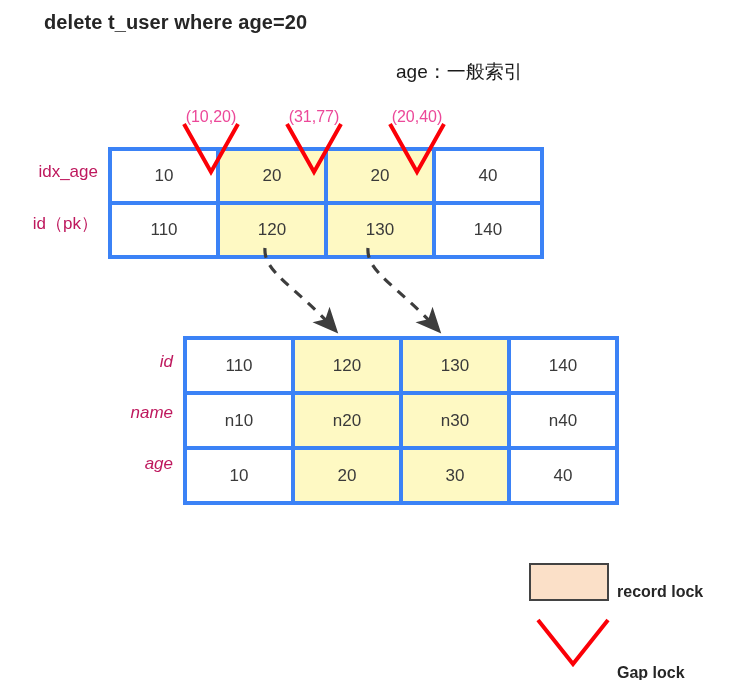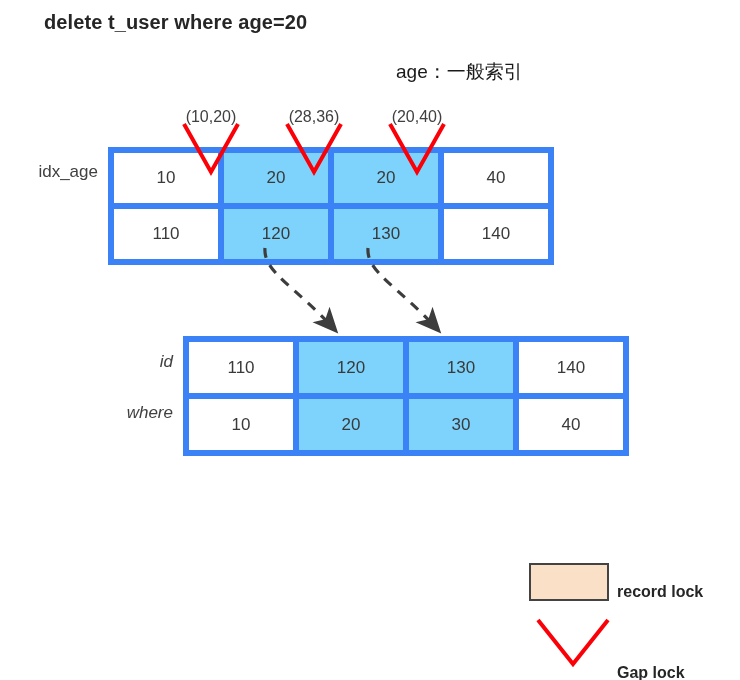--- a/index.html
+++ b/index.html
@@ -44,30 +44,30 @@
     white-space: nowrap;
   }
 
   
   .grid {
     position: absolute;
     border-collapse: collapse;
     table-layout: fixed;
   }
   .grid td {
-    border: 6px solid #3b82f6;
+    border: 4px solid #3b82f6;
     text-align: center;
     vertical-align: middle;
     font-size: 17px;
     color: #3a3a3a;
     background: #ffffff;
     padding: 0;
   }
   .grid td.locked {
-    background: #7dd3fc;
+    background: #fef9c3;
   }
 
   
   #index-table {
     left: 108px;
     top: 147px;
     width: 416px;
   }
   #index-table td {
     width: 104px;
@@ -82,39 +82,39 @@
   }
   #data-table td {
     width: 104px;
     height: 51px;
   }
 
   
   .row-label {
     position: absolute;
     font-size: 17px;
-    color: #404040;
+    color: #be185d;
     text-align: right;
     white-space: nowrap;
   }
   .idx-label-col {
     left: 0;
     width: 98px;
   }
   .data-label-col {
     left: 60px;
     width: 113px;
     font-style: italic;
   }
 
   
   .tuple-caption {
     position: absolute;
     font-size: 16px;
-    color: #404040;
+    color: #ec4899;
     text-align: center;
     white-space: nowrap;
     width: 90px;
   }
 
   
   .overlay {
     position: absolute;
     left: 0;
     top: 0;
@@ -146,52 +146,60 @@
 </head>
 <body>
 
 <div class="canvas">
 
   <div class="sql-title">delete t_user where age=20</div>
 
   <div class="index-note">age：一般索引</div>
 
   <div class="tuple-caption" style="left:166px; top:108px;">(10,20)</div>
-  <div class="tuple-caption" style="left:269px; top:108px;">(28,36)</div>
+  <div class="tuple-caption" style="left:269px; top:108px;">(31,77)</div>
   <div class="tuple-caption" style="left:372px; top:108px;">(20,40)</div>
 
   <div class="row-label idx-label-col" style="top:162px;">idx_age</div>
+  <div class="row-label idx-label-col" style="top:212px;">id（pk）</div>
 
   <table class="grid" id="index-table">
     <tbody>
       <tr>
         <td>10</td>
         <td class="locked">20</td>
         <td class="locked">20</td>
         <td>40</td>
       </tr>
       <tr>
         <td>110</td>
         <td class="locked">120</td>
         <td class="locked">130</td>
         <td>140</td>
       </tr>
     </tbody>
   </table>
 
   <div class="row-label data-label-col" style="top:352px;">id</div>
-  <div class="row-label data-label-col" style="top:403px;">where</div>
+  <div class="row-label data-label-col" style="top:403px;">name</div>
+  <div class="row-label data-label-col" style="top:454px;">age</div>
 
   <table class="grid" id="data-table">
     <tbody>
       <tr>
         <td>110</td>
         <td class="locked">120</td>
         <td class="locked">130</td>
         <td>140</td>
+      </tr>
+      <tr>
+        <td>n10</td>
+        <td class="locked">n20</td>
+        <td class="locked">n30</td>
+        <td>n40</td>
       </tr>
       <tr>
         <td>10</td>
         <td class="locked">20</td>
         <td class="locked">30</td>
         <td>40</td>
       </tr>
     </tbody>
   </table>
 

